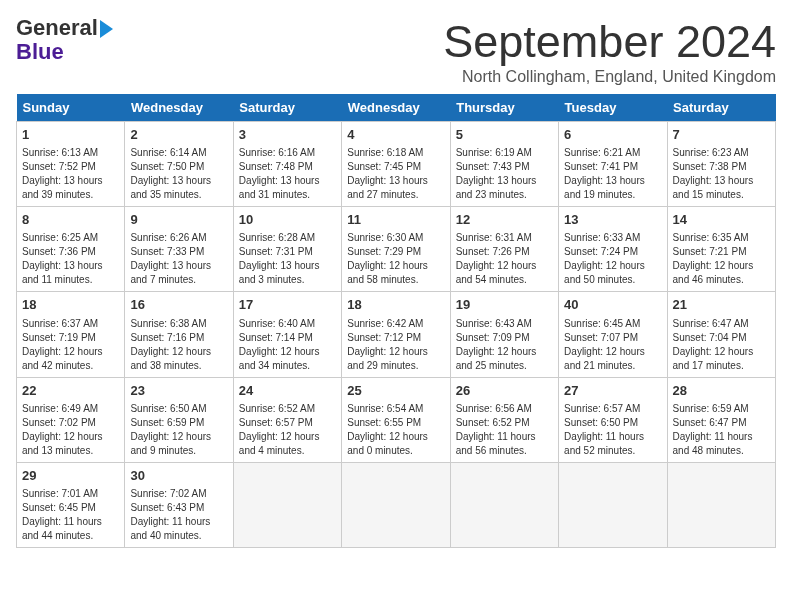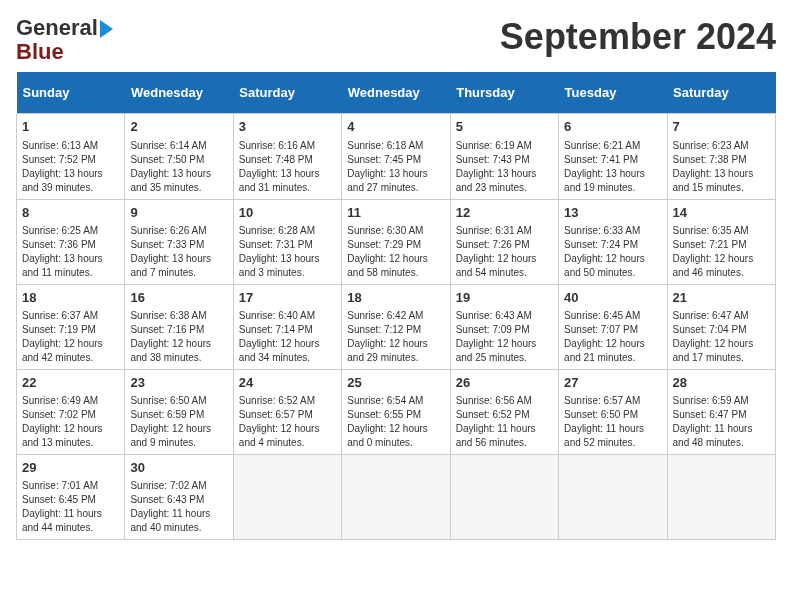--- a/index.html
+++ b/index.html
@@ -28,38 +28,38 @@
       line-height: 1.1;
     }
     .logo-line {
       display: flex;
       align-items: flex-start;
     }
     .title-area {
       text-align: right;
     }
     .month-title {
-      font-size: 36px;
-      font-weight: bold;
+      font-size: 45px;
+      font-weight: normal;
       color: #333;
     }
     .location-title {
       font-size: 16px;
       color: #555;
     }
     table {
       width: 100%;
       border-collapse: collapse;
       font-size: 11px;
     }
     th {
       background-color: #1a6db5;
       color: #fff;
       text-align: left;
-      padding: 13px 6px;
+      padding: 6px 6px;
       font-size: 13px;
       font-weight: bold;
     }
     td {
       border: 1px solid #ccc;
       vertical-align: top;
       padding: 4px 5px;
       width: 14.28%;
       height: 80px;
       color: #333;
@@ -88,25 +88,26 @@
 <body>
 
 <div class="header-area">
   <div class="logo">
     <div class="logo-line">
       <span class="logo-text">
         <span style="color:#333;">General</span><span style="display:inline-block;width:0;height:0;border-top:9px solid transparent;border-bottom:9px solid transparent;border-left:13px solid #1a8cd8;margin-left:2px;margin-right:0;vertical-align:middle;"></span>
       </span>
     </div>
     <div>
-      <span class="logo-text" style="color:#7f1d1d;font-size:22px;font-weight:bold;">Blue</span>
+      <span class="logo-text" style="color:#4c1d95;font-size:22px;font-weight:bold;">Blue</span>
     </div>
   </div>
   <div class="title-area">
     <div class="month-title">September 2024</div>
+    <div class="location-title">North Collingham, England, United Kingdom</div>
   </div>
 </div>
 
 <table>
   <thead>
     <tr>
     <th>Sunday</th>
         <th>Wednesday</th>
         <th>Saturday</th>
         <th>Wednesday</th>

